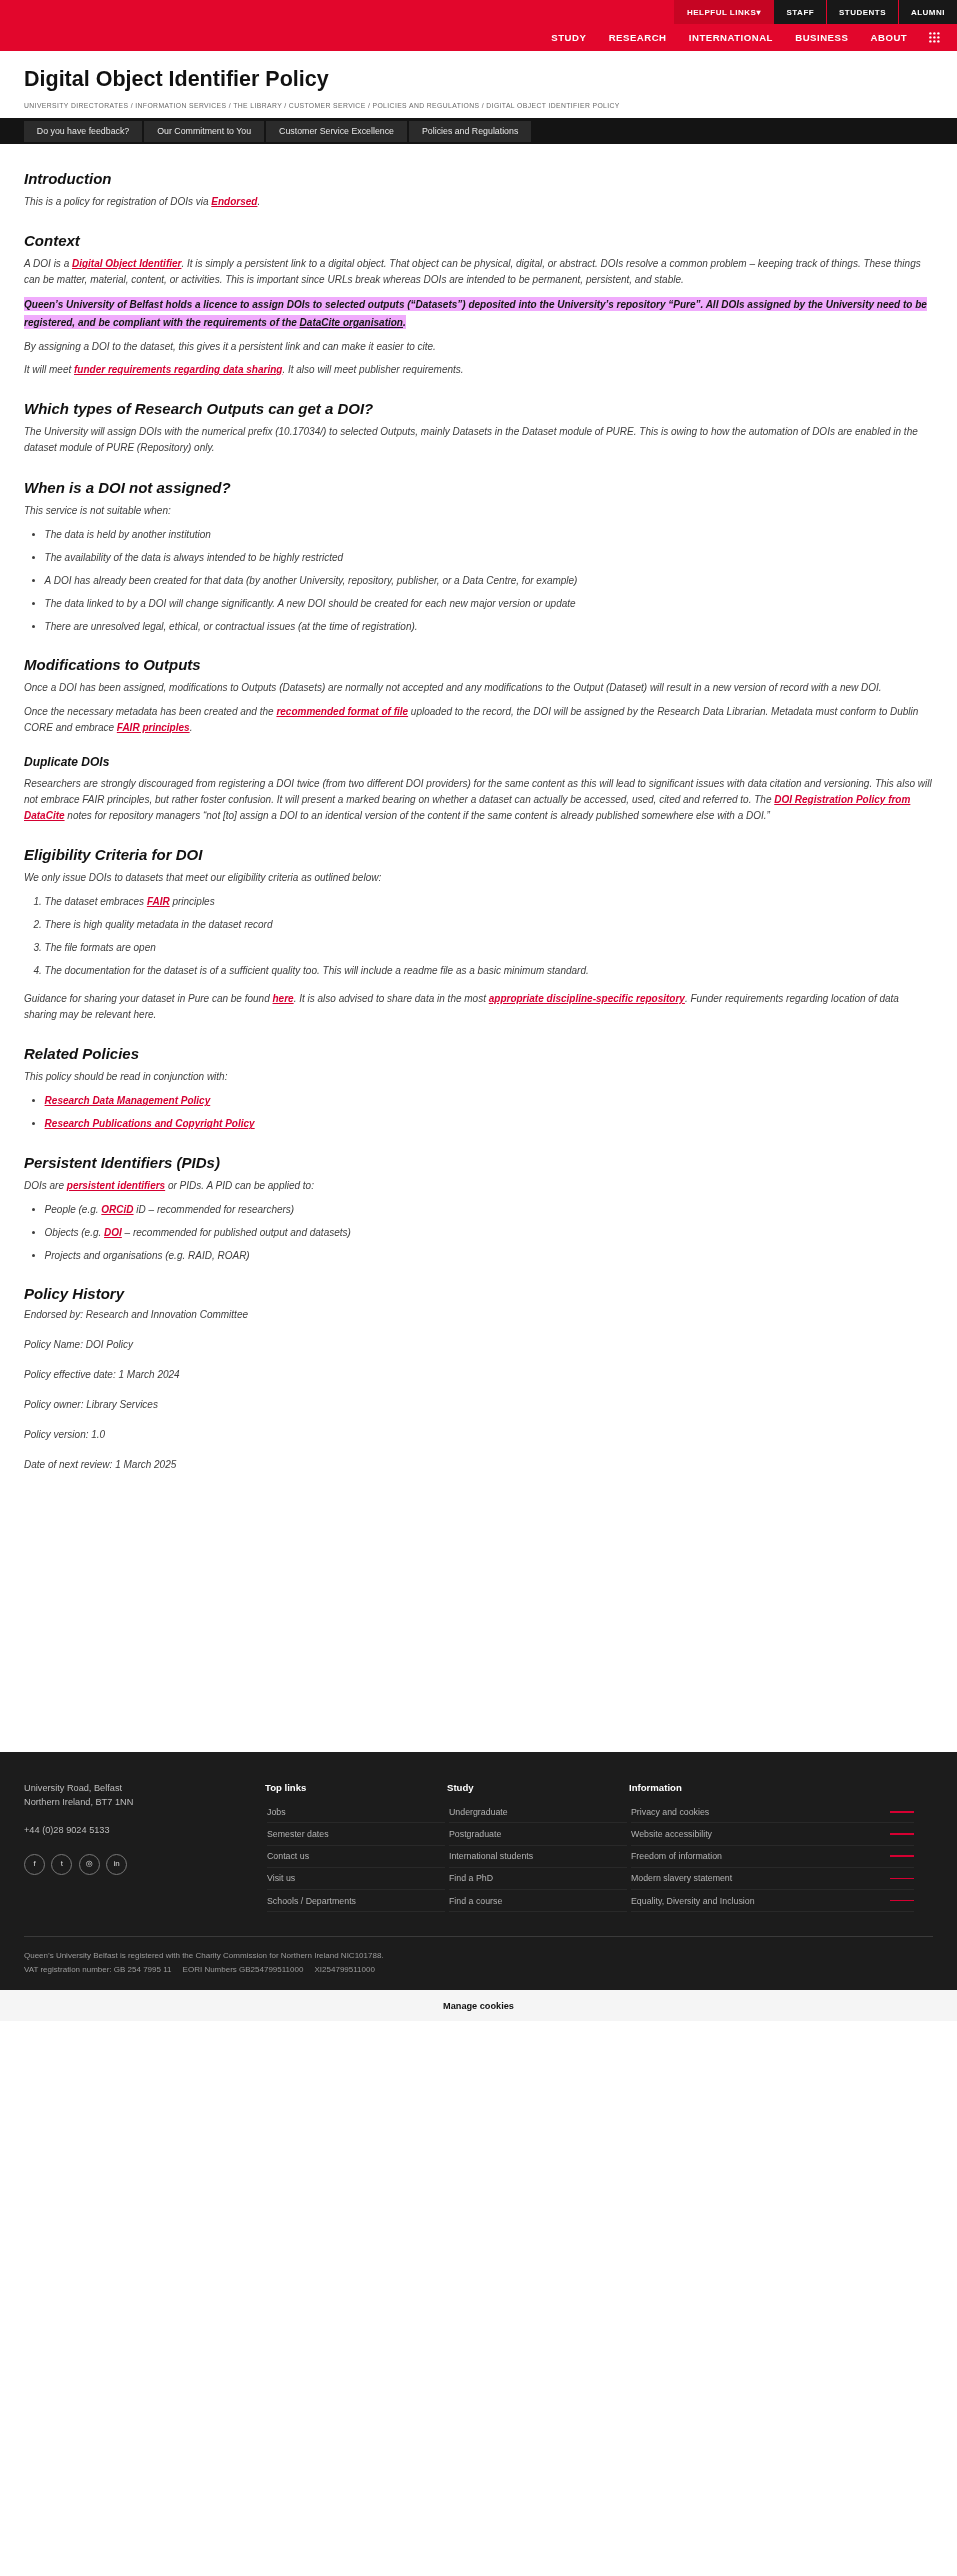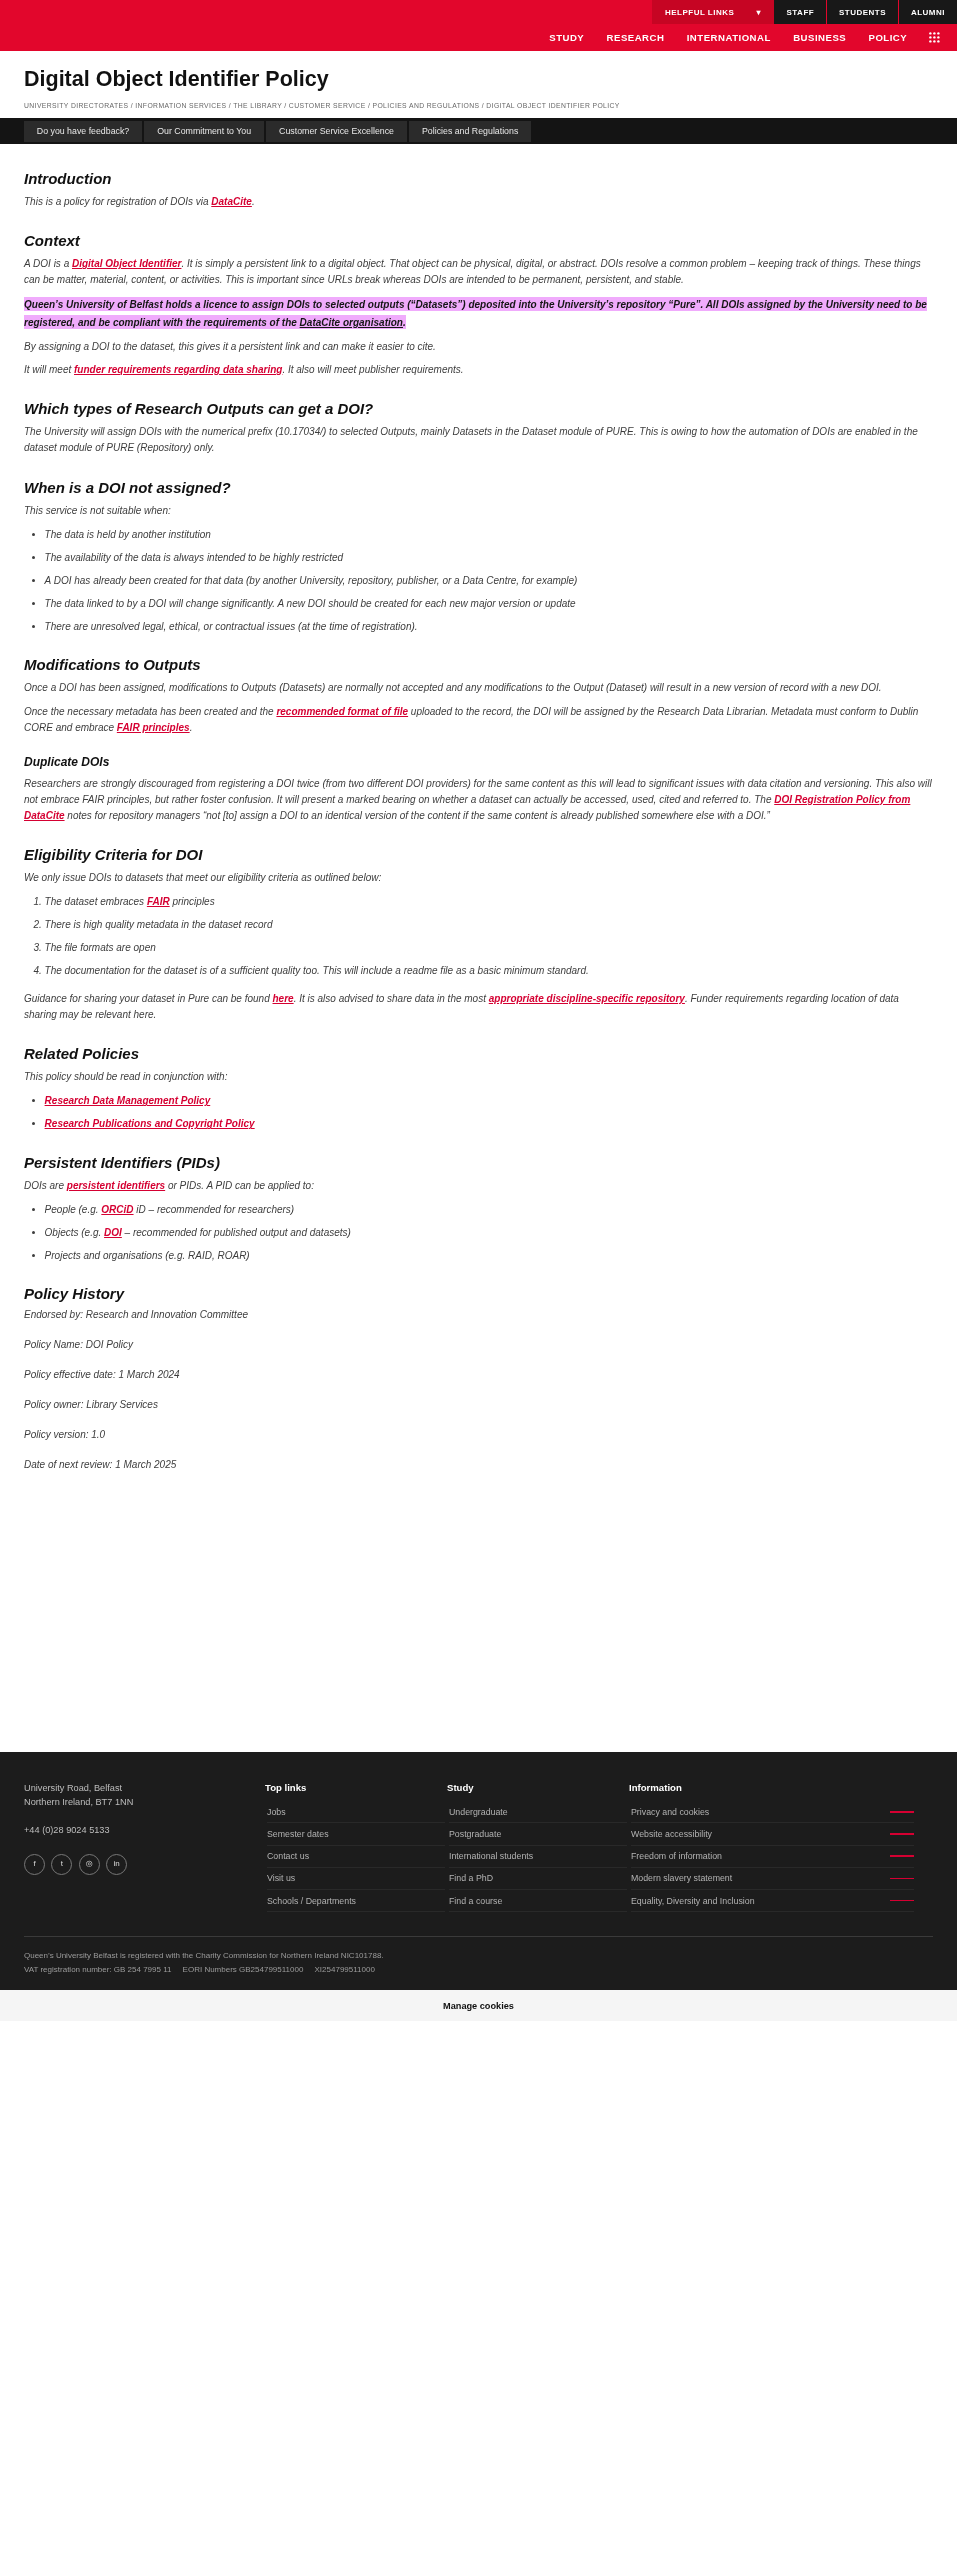--- a/index.html
+++ b/index.html
@@ -2,21 +2,21 @@
 <html style="font-size:12.8px"><head>
 <meta charset="utf-8">
 <style>
   * { box-sizing: border-box; }
   body {
     margin: 0; width: 957px; background: #fff; color: #333;
     font-family: "Liberation Sans", sans-serif;
   }
   
   .utility-bar { background:#e2062c; height:24px; display:flex; justify-content:flex-end; align-items:stretch; }
-  .helpful-links { display:flex; align-items:center; gap:22px; background:#c60523; color:#fff; font-size:8px; font-weight:700; padding:0 12.8px; letter-spacing:0.5px; cursor:pointer; }
+  .helpful-links { display:flex; align-items:center; gap:0; background:#c60523; color:#fff; font-size:8px; font-weight:700; padding:0 12.8px; letter-spacing:0.5px; cursor:pointer; }
   .badge-list { display:flex; list-style:none; margin:0; padding:0; }
   .badge-list .badge { background:#181818; color:#fff; font-size:8px; font-weight:700; display:flex; align-items:center; padding:0 12px; letter-spacing:0.5px; margin-left:0.8px; cursor:pointer; }
   
   .main-nav { background:#e2062c; height:27px; display:flex; justify-content:flex-end; align-items:center; padding:0 16px; gap:21px; }
   .nav-list { display:flex; list-style:none; gap:22.3px; margin:0; padding:0; }
   .nav-list .nav-link { color:#fff; font-weight:700; font-size:9.6px; letter-spacing:0.5px; cursor:pointer; }
   .grid-icon { display:flex; align-items:center; cursor:pointer; }
   
   .page-header { padding:16px 24px 9.6px; }
   h1 { font-size:21.5px; margin:0 0 9.6px; color:#111; font-weight:700; }
@@ -69,21 +69,21 @@
       <li class="badge">ALUMNI</li>
     </ul>
 </div>
 
 <div class="main-nav">
   <ul class="nav-list">
       <li class="nav-link">STUDY</li>
       <li class="nav-link">RESEARCH</li>
       <li class="nav-link">INTERNATIONAL</li>
       <li class="nav-link">BUSINESS</li>
-      <li class="nav-link">POLICY</li>
+      <li class="nav-link">ABOUT</li>
     </ul>
   <span class="grid-icon">
     <svg width="12.8" height="12.8" viewBox="0 0 16 16">
         <g fill="#ffffff">
       <circle cx="3" cy="3" r="1.5"></circle>
           <circle cx="8" cy="3" r="1.5"></circle>
           <circle cx="13" cy="3" r="1.5"></circle>
       <circle cx="3" cy="8" r="1.5"></circle>
           <circle cx="8" cy="8" r="1.5"></circle>
           <circle cx="13" cy="8" r="1.5"></circle>
@@ -104,21 +104,21 @@
     <li class="tab">Do you have feedback?</li>
     <li class="tab">Our Commitment to You</li>
     <li class="tab">Customer Service Excellence</li>
     <li class="tab">Policies and Regulations</li>
   </ul>
 
 <div class="content">
 
   <section>
     <h2>Introduction</h2>
-    <p><span>This is a policy for registration of DOIs via </span><a href="#" class="rlink">DataCite</a><span>.</span></p>
+    <p><span>This is a policy for registration of DOIs via </span><a href="#" class="rlink">Endorsed</a><span>.</span></p>
   </section>
 
   <section>
     <h2>Context</h2>
     <p><span>A DOI is a </span><a href="#" class="rlink">Digital Object Identifier</a><span>. It is simply a persistent link to a digital object. That object can be physical, digital, or abstract. DOIs resolve a common problem – keeping track of things. These things can be matter, material, content, or activities. This is important since URLs break whereas DOIs are intended to be permanent, persistent, and stable.</span></p>
     <p class="highlight-p">
       <span class="highlight-text"><span>Queen’s University of Belfast holds a licence to assign DOIs to selected outputs (“Datasets”) deposited into the University’s repository “Pure”. All DOIs assigned by the University need to be registered, and be compliant with the requirements of the </span><a href="#" class="rlink">DataCite organisation</a><span>.</span></span>
     </p>
     <p>By assigning a DOI to the dataset, this gives it a persistent link and can make it easier to cite.</p>
     <p><span>It will meet </span><a href="#" class="rlink">funder requirements regarding data sharing</a><span>. It also will meet publisher requirements.</span></p>

